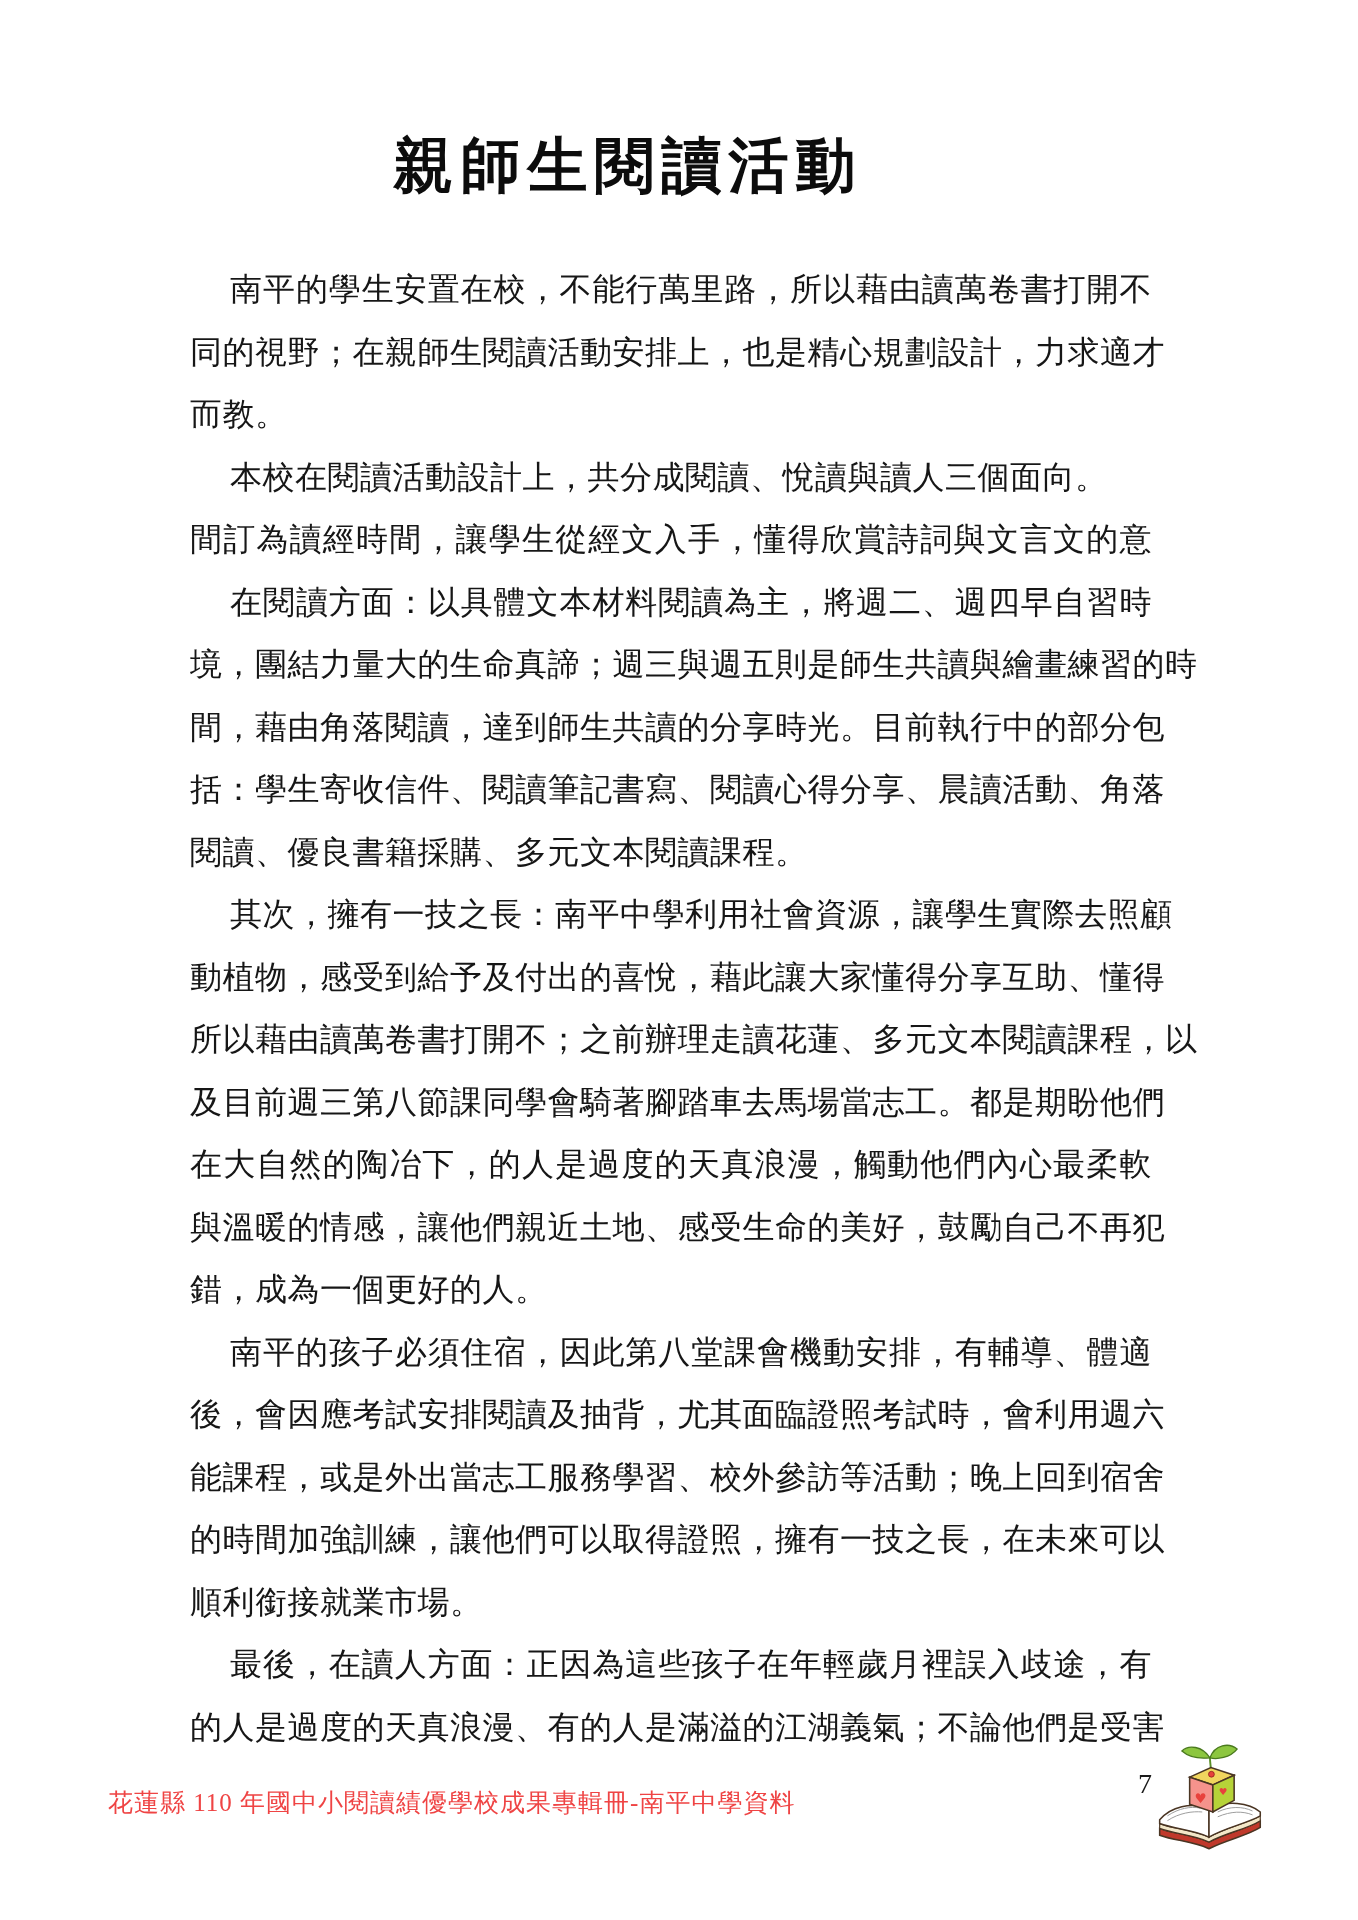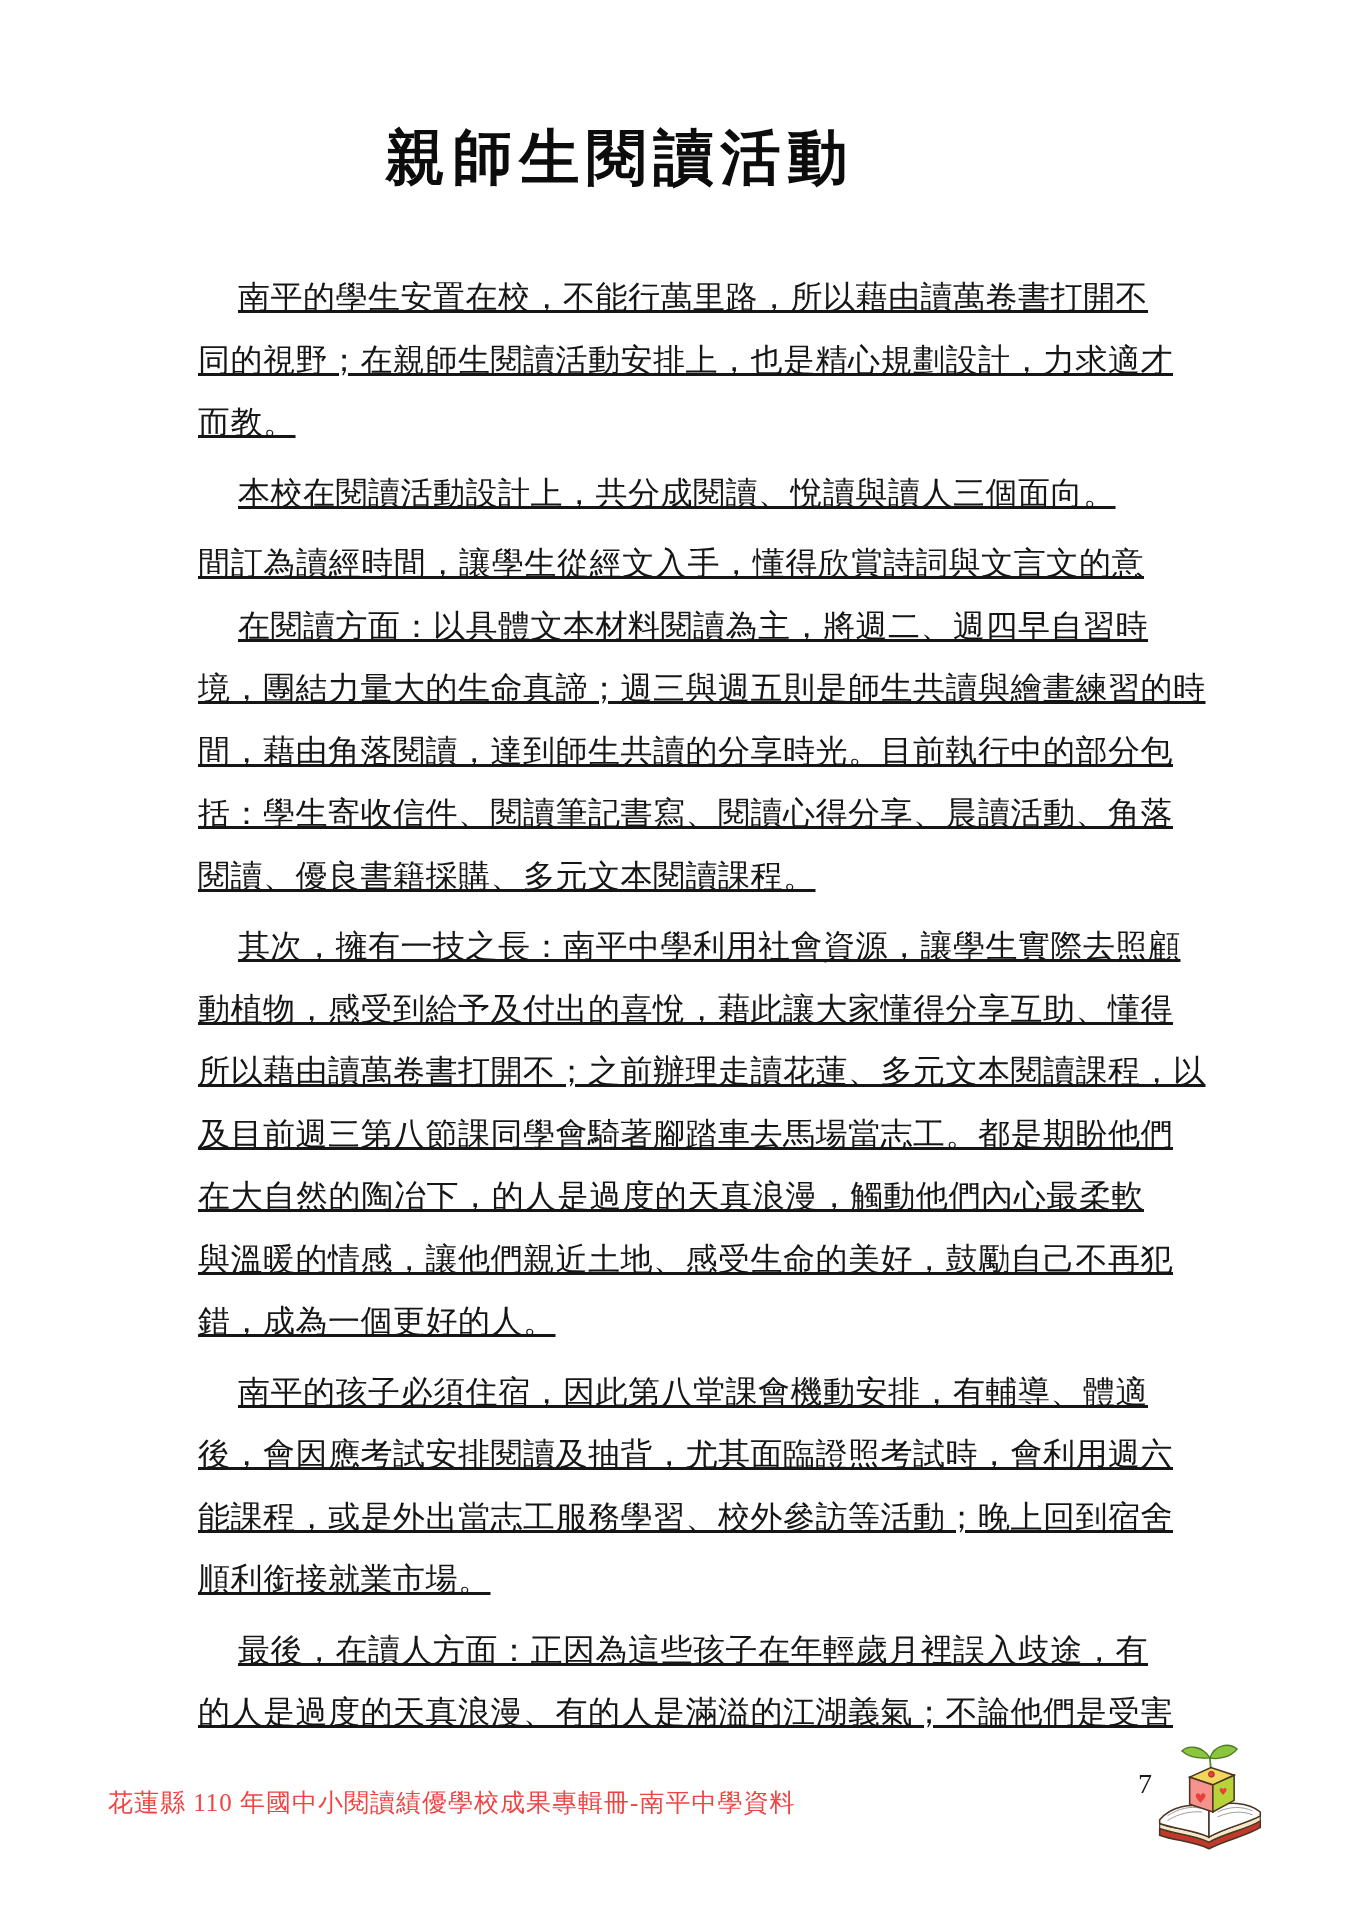--- a/index.html
+++ b/index.html
@@ -2,29 +2,29 @@
 <html><head>
 <meta charset="utf-8">
 <style>
   html,body{margin:0;padding:0;}
   body{
     width:1358px;height:1920px;position:relative;background:#ffffff;
     font-family:"Liberation Serif","DejaVu Serif",serif;color:#161616;
     overflow:hidden;
   }
   .title{
-    position:absolute;left:140px;top:118px;width:960px;margin:0;
+    position:absolute;left:140px;top:118px;width:960px;margin:8px;
     font-size:60px;font-weight:bold;text-align:center;letter-spacing:7px;
     font-family:"DejaVu Serif","Liberation Serif",serif;color:#0c0c0c;
   }
   .body-text{
     position:absolute;left:190px;top:258px;width:962px;
     font-size:32px;line-height:62.5px;
   }
-  .para{margin:8px;padding:0;text-decoration:underline;}
+  .para{margin:0;padding:0;}
   .line{
     text-align:justify;
     text-align-last:justify;
     letter-spacing:0.5px;
     white-space:nowrap;
   }
   .line.first{padding-left:40px;}
   .line.plast{text-align-last:left;white-space:normal;}
   .footer-text{
     position:absolute;left:108px;top:1786px;
@@ -72,20 +72,21 @@
     <div class="line">及目前週三第八節課同學會騎著腳踏車去馬場當志工。都是期盼他們</div>
     <div class="line">在大自然的陶冶下，的人是過度的天真浪漫，觸動他們內心最柔軟</div>
     <div class="line">與溫暖的情感，讓他們親近土地、感受生命的美好，鼓勵自己不再犯</div>
     <div class="line plast">錯，成為一個更好的人。</div>
   </div>
 
   <div class="para">
     <div class="line first">南平的孩子必須住宿，因此第八堂課會機動安排，有輔導、體適</div>
     <div class="line">後，會因應考試安排閱讀及抽背，尤其面臨證照考試時，會利用週六</div>
     <div class="line">能課程，或是外出當志工服務學習、校外參訪等活動；晚上回到宿舍</div>
+    <div class="line">的時間加強訓練，讓他們可以取得證照，擁有一技之長，在未來可以</div>
     <div class="line plast">順利銜接就業市場。</div>
   </div>
 
   <div class="para">
     <div class="line first">最後，在讀人方面：正因為這些孩子在年輕歲月裡誤入歧途，有</div>
     <div class="line">的人是過度的天真浪漫、有的人是滿溢的江湖義氣；不論他們是受害</div>
   </div>
 
 </div>
 

